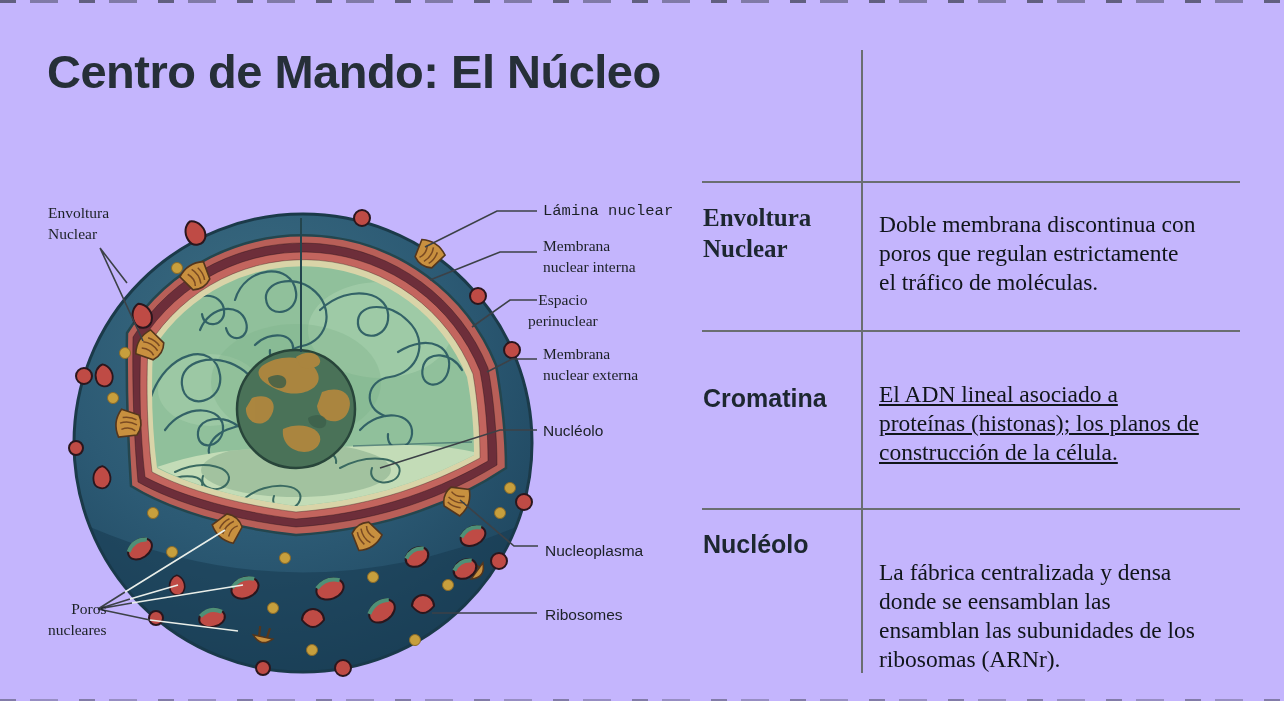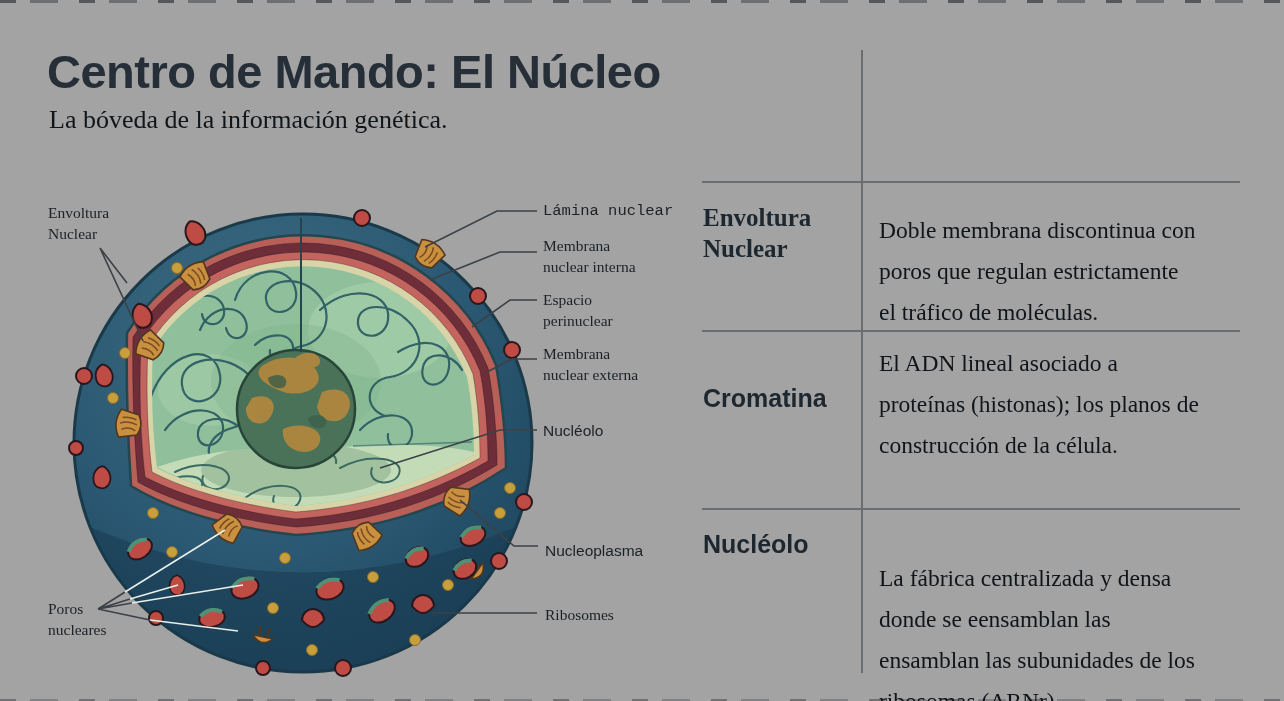--- a/index.html
+++ b/index.html
@@ -1,41 +1,40 @@
 <!DOCTYPE html>
 <html><head>
 <meta charset="utf-8">
 <style>
   html,body{margin:0;padding:0;}
   body{font-family:"Liberation Sans",sans-serif;}
-  .canvas{position:relative;width:1284px;height:701px;background:#a3a3a3;overflow:hidden;}
+  .canvas{position:relative;width:1284px;height:701px;background:#c4b5fd;overflow:hidden;}
   .edge-noise{position:absolute;left:0;width:100%;height:3px;
     background:repeating-linear-gradient(90deg, rgba(32,38,44,.8) 0 16px, rgba(32,38,44,0) 16px 30px, rgba(32,38,44,.55) 30px 58px, rgba(32,38,44,0) 58px 79px);
     opacity:.75;}
   .edge-noise.top{top:0;}
   .edge-noise.bottom{bottom:0;height:2px;opacity:.5;}
   .pre{white-space:pre-line;font-family:Liberation Serif, serif;}
   .page-title{position:absolute;left:47px;top:44px;font-size:47px;font-weight:700;color:#262f38;letter-spacing:-.5px;}
   .page-subtitle{position:absolute;left:49px;top:105px;font-family:"Liberation Serif",serif;font-size:26px;color:#10151a;}
   .dg-label{position:absolute;font-size:15.5px;line-height:21px;color:#1c2126;}
   .svg-layer{position:absolute;left:0;top:0;}
   .vline{position:absolute;left:861px;top:50px;width:1.5px;height:623px;background:#6a6e71;}
   .hline{position:absolute;left:702px;width:538px;height:1.5px;background:#6a6e71;}
   .term{position:absolute;left:703px;width:160px;font-size:25px;line-height:31px;font-weight:700;color:#1d2730;}
-  .def{position:absolute;left:879px;width:362px;font-family:"Liberation Serif",serif;font-size:23.5px;line-height:41px;color:#10151a;}
+  .def{position:absolute;left:879px;width:362px;font-family:"Liberation Serif",serif;font-size:23.5px;line-height:29px;color:#10151a;}
 </style>
 </head>
 <body>
 
 <div class="canvas">
   <div class="edge-noise top"></div>
   <div class="edge-noise bottom"></div>
 
   <div class="page-title">Centro de Mando: El Núcleo</div>
-  <div class="page-subtitle">La bóveda de la información genética.</div>
 
   <svg class="svg-layer" width="1284" height="701" viewBox="0 0 1284 701">
     <defs>
       <radialGradient id="sphereGrad" cx="0.40" cy="0.28" r="0.95">
         <stop offset="0%" stop-color="#3c6d82"></stop>
         <stop offset="45%" stop-color="#2c5a74"></stop>
         <stop offset="78%" stop-color="#1f4760"></stop>
         <stop offset="100%" stop-color="#143347"></stop>
       </radialGradient>
       <clipPath id="wallClip">
@@ -250,45 +249,45 @@
     <g fill="none" stroke="#e9eee9" stroke-width="1.6">
       <path d="M125,592 L225,530 M130,599 L178,585 M132,603 L243,585 M150,620 L238,631"></path>
     </g>
   </svg>
 
   <div class="dg-label pre" style="left:48px;top:202px;">Envoltura
 Nuclear</div>
   <div class="dg-label" style="left:543px;top:201px;font-family:Liberation Mono, monospace;">Lámina nuclear</div>
   <div class="dg-label pre" style="left:543px;top:235px;">Membrana
 nuclear interna</div>
-  <div class="dg-label pre" style="left:543px;top:289px;">Espacio
+  <div class="dg-label pre" style="left:528px;top:289px;text-align:center;">Espacio
 perinuclear</div>
   <div class="dg-label pre" style="left:543px;top:343px;">Membrana
 nuclear externa</div>
   <div class="dg-label" style="left:543px;top:420px;">Nucléolo</div>
   <div class="dg-label" style="left:545px;top:540px;">Nucleoplasma</div>
-  <div class="dg-label" style="left:545px;top:604px;font-family:Liberation Serif, serif;">Ribosomes</div>
-  <div class="dg-label pre" style="left:48px;top:598px;">Poros
+  <div class="dg-label" style="left:545px;top:604px;">Ribosomes</div>
+  <div class="dg-label pre" style="left:48px;top:598px;text-align:right;">Poros
 nucleares</div>
 
   <div class="vline"></div>
   <div class="hline" style="top:181px;"></div>
   <div class="hline" style="top:330px;"></div>
   <div class="hline" style="top:508px;"></div>
 
   <div>
     <div class="term pre" style="top:202px;">Envoltura
 Nuclear</div>
     <div class="def pre" style="top:210px;">Doble membrana discontinua con
 poros que regulan estrictamente
 el tráfico de moléculas.</div>
   </div>
   <div>
     <div class="term" style="top:357px;margin-top:26px;">Cromatina</div>
-    <div class="def pre" style="top:343px;">El ADN lineal asociado a
+    <div class="def pre" style="top:380px;text-decoration:underline;">El ADN lineal asociado a
 proteínas (histonas); los planos de
 construcción de la célula.</div>
   </div>
   <div>
     <div class="term" style="top:529px;">Nucléolo</div>
     <div class="def pre" style="top:558px;">La fábrica centralizada y densa
 donde se eensamblan las
 ensamblan las subunidades de los
 ribosomas (ARNr).</div>
   </div>

